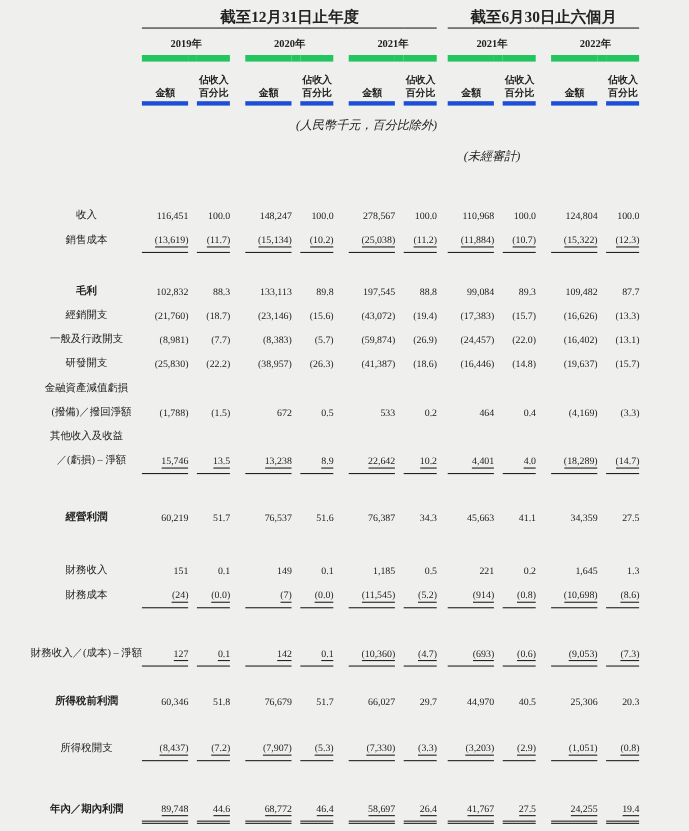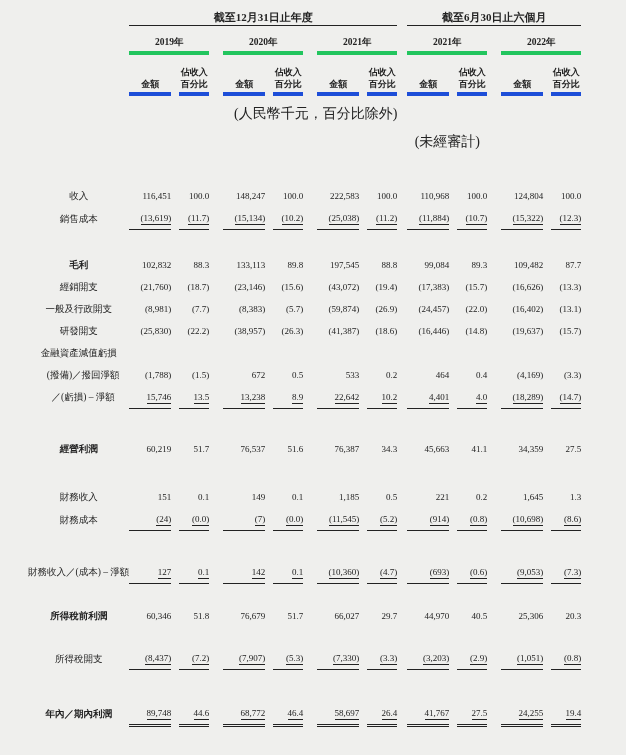--- a/index.html
+++ b/index.html
@@ -17,27 +17,27 @@
   }
   td {
     padding:0;
     font-size:9px;
     line-height:12px;
     vertical-align:bottom;
     overflow:visible;
     white-space:nowrap;
   }
   
-  .sec  { font-weight:bold; text-align:center; font-size:11px;
+  .sec  { font-weight:bold; text-align:center; font-size:14px;
           border-bottom:1px solid #222; padding-bottom:2px; }
   .yr   { font-weight:bold; text-align:center; font-size:9.5px;
-          border-bottom:4px solid #22c55e; padding-bottom:3px;margin-top:48px; }
+          border-bottom:6px solid #22c55e; padding-bottom:3px;margin-top:48px; }
   .colh { font-weight:bold; text-align:center; font-size:9px;
           border-bottom:4px solid #1d4ed8; padding-bottom:2px; vertical-align:bottom; }
-  .note   { font-size:14px; }
+  .note   { font-style:italic; font-size:11px; }
   .note-r { text-align:right; }
   .note-c { text-align:center; }
   
   .lbl { text-align:center; font-size:9.5px; padding-top:5px; padding-bottom:5px; }
   .b   { font-weight:bold; }
   .ind { padding-left:9px; }
   .num { text-align:right; font-size:9px; padding-top:5px; padding-bottom:5px; }
   .rl  { border-bottom:1px solid #222; }
   .rld { border-bottom:3px double #222; }
   .u   { border-bottom:1px solid #222; padding-bottom:1px; }
@@ -133,21 +133,21 @@
       <tr>
         <td class="lbl">收入</td>
         <td class="num">116,451</td>
         <td></td>
         <td class="num">100.0</td>
         <td></td>
         <td class="num">148,247</td>
         <td></td>
         <td class="num">100.0</td>
         <td></td>
-        <td class="num">222,583</td>
+        <td class="num">278,567</td>
         <td></td>
         <td class="num">100.0</td>
         <td></td>
         <td class="num">110,968</td>
         <td></td>
         <td class="num">100.0</td>
         <td></td>
         <td class="num">124,804</td>
         <td></td>
         <td class="num">100.0</td>
@@ -303,20 +303,42 @@
         <td></td>
         <td class="num">464</td>
         <td></td>
         <td class="num">0.4</td>
         <td></td>
         <td class="num">(4,169)</td>
         <td></td>
         <td class="num">(3.3)</td>
       </tr>
       <tr>
+        <td class="lbl">其他收入及收益</td>
+        <td class="num"></td>
+        <td></td>
+        <td class="num"></td>
+        <td></td>
+        <td class="num"></td>
+        <td></td>
+        <td class="num"></td>
+        <td></td>
+        <td class="num"></td>
+        <td></td>
+        <td class="num"></td>
+        <td></td>
+        <td class="num"></td>
+        <td></td>
+        <td class="num"></td>
+        <td></td>
+        <td class="num"></td>
+        <td></td>
+        <td class="num"></td>
+      </tr>
+      <tr>
         <td class="lbl ind">／(虧損) – 淨額</td>
         <td class="num rl"><span class="u">15,746</span></td>
         <td></td>
         <td class="num rl"><span class="u">13.5</span></td>
         <td></td>
         <td class="num rl"><span class="u">13,238</span></td>
         <td></td>
         <td class="num rl"><span class="u">8.9</span></td>
         <td></td>
         <td class="num rl"><span class="u">22,642</span></td>

